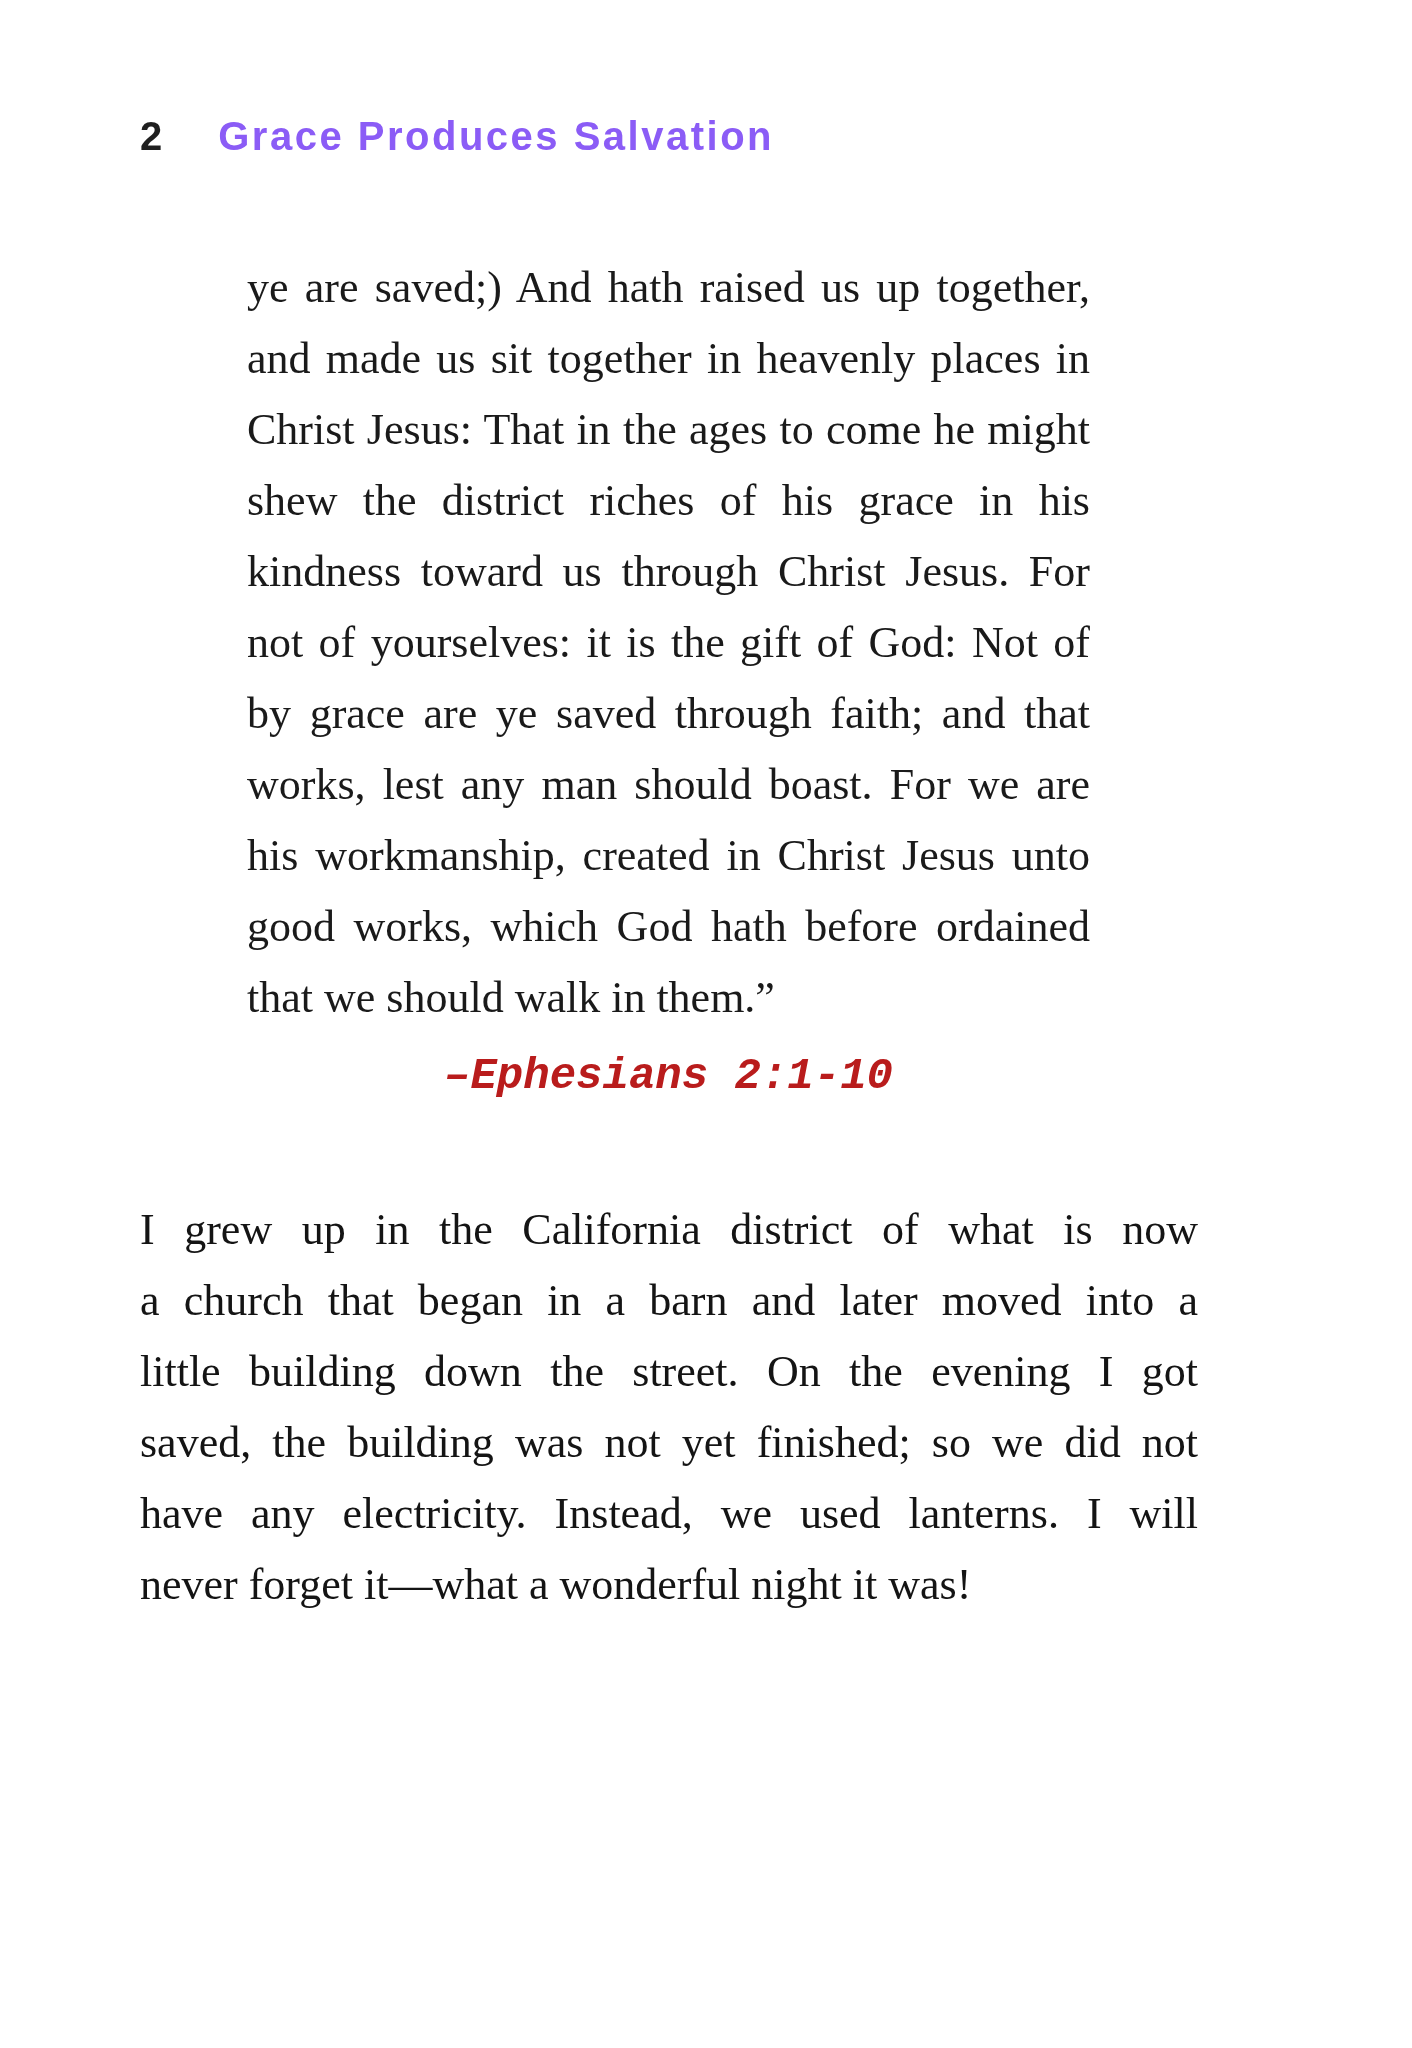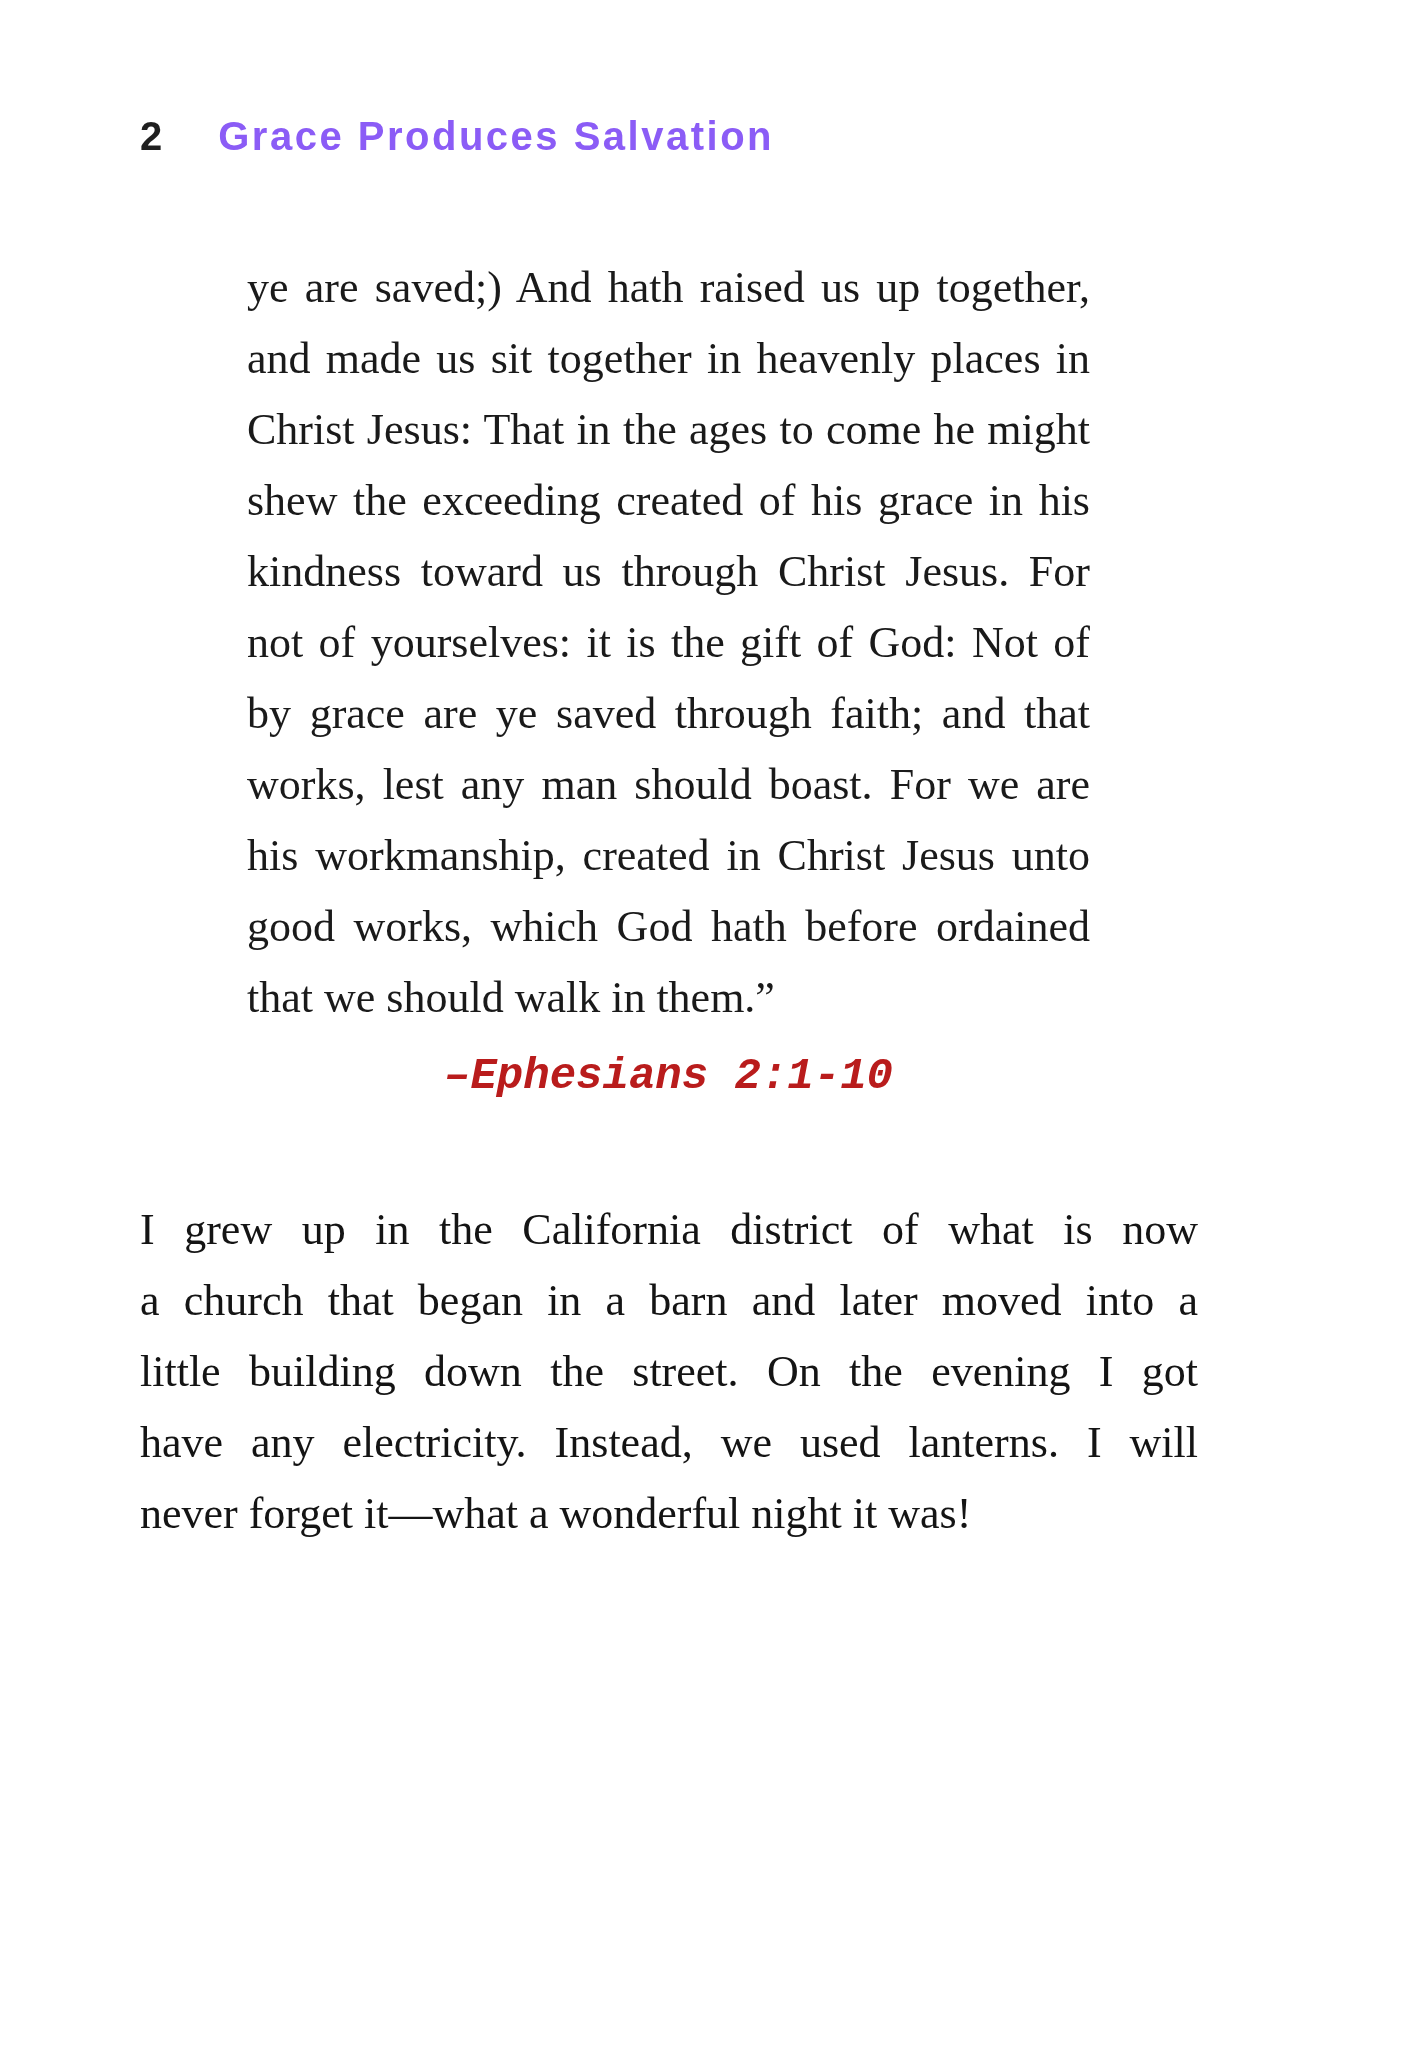--- a/index.html
+++ b/index.html
@@ -88,33 +88,34 @@
 
   <div class="running-header">
     <span class="page-number">2</span>
     <span class="header-title">Grace Produces Salvation</span>
   </div>
 
   <div class="scripture-quote">
       <div class="quote-line">ye are saved;) And hath raised us up together,</div>
       <div class="quote-line">and made us sit together in heavenly places in</div>
       <div class="quote-line">Christ Jesus: That in the ages to come he might</div>
-      <div class="quote-line">shew the exceeding created of his grace in his</div>
+      <div class="quote-line">shew the district riches of his grace in his</div>
       <div class="quote-line">kindness toward us through Christ Jesus. For</div>
       <div class="quote-line">not of yourselves: it is the gift of God: Not of</div>
       <div class="quote-line">by grace are ye saved through faith; and that</div>
       <div class="quote-line">works, lest any man should boast. For we are</div>
       <div class="quote-line">his workmanship, created in Christ Jesus unto</div>
       <div class="quote-line">good works, which God hath before ordained</div>
       <div class="quote-line">that we should walk in them.”</div>
     </div>
 
   <div class="quote-attribution">–Ephesians 2:1-10</div>
 
   <div class="body-paragraph">
       <div class="body-line">I grew up in the California district of what is now</div>
       <div class="body-line">a church that began in a barn and later moved into a</div>
       <div class="body-line">little building down the street. On the evening I got</div>
+      <div class="body-line">saved, the building was not yet finished; so we did not</div>
       <div class="body-line">have any electricity. Instead, we used lanterns. I will</div>
       <div class="body-line">never forget it—what a wonderful night it was!</div>
     </div>
 
 </div>
 
 </body></html>

